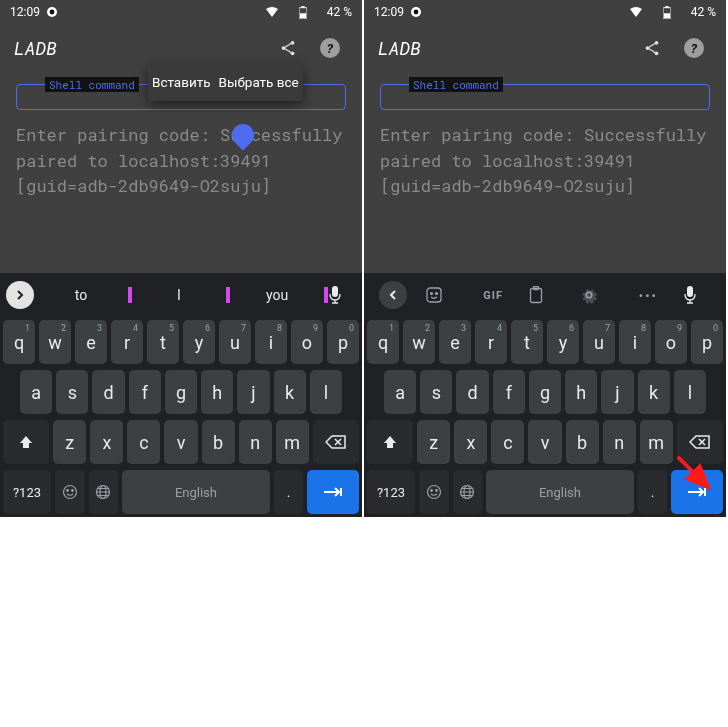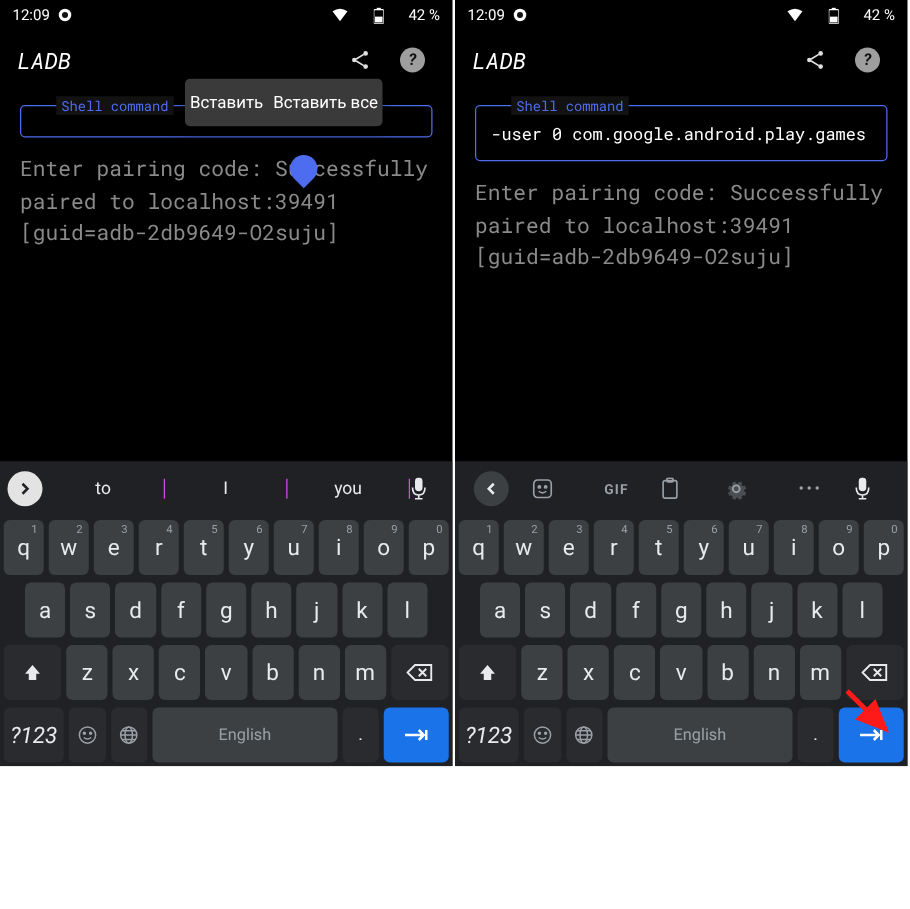--- a/index.html
+++ b/index.html
@@ -1,52 +1,52 @@
 <!DOCTYPE html>
 <html><head>
   <meta charset="utf-8">
   <style>
     * { margin: 0; padding: 0; box-sizing: border-box; }
     body { background: #fff; font-family: Roboto, -apple-system, sans-serif; }
     .canvas { display: flex; gap: 2px; background: #fff; }
-    .phone { width: 362px; height: 613px; background: #000000; color: #e0e0e0; position: relative; overflow: hidden; display: flex; flex-direction: column; }
+    .phone { width: 362px; height: 517px; background: #404040; color: #e0e0e0; position: relative; overflow: hidden; display: flex; flex-direction: column; }
     .statusbar { height: 24px; display: flex; align-items: center; justify-content: space-between; padding: 0 10px; font-size: 12px; color: #fff; }
     .status-left { display: flex; gap: 6px; align-items: center; }
     .status-right { display: flex; gap: 20px; align-items: center; }
     .titlebar { height: 48px; display: flex; align-items: center; justify-content: space-between; padding: 0 14px; font-style: italic; }
     .app-title { font-size: 18px; font-family: 'Roboto Mono', monospace; color: #fff; letter-spacing: 0.2px; }
     .titlebar-actions { display: flex; gap: 6px; }
     .icon-btn { width: 36px; height: 36px; display: flex; align-items: center; justify-content: center; border-radius: 18px; cursor: pointer; }
     .help-circle { width: 20px; height: 20px; border-radius: 50%; background: #9e9e9e; color: #121212; display: flex; align-items: center; justify-content: center; font-size: 13px; font-weight: bold; }
     .fieldset { position: relative; margin: 12px 16px 6px; border: 1.5px solid #4e6cef; border-radius: 4px; padding: 12px 12px; }
     .legend { position: absolute; top: -8px; left: 28px; background: #121212; padding: 0 4px; font-size: 11px; color: #4e6cef; font-family: 'Roboto Mono', monospace; }
     .cmd-input { width: 100%; background: transparent; border: none; color: #fff; font-size: 13.5px; font-family: 'Roboto Mono', monospace; outline: none; }
     .output { padding: 6px 16px; font-size: 17px; color: #8a8a8a; font-family: 'Roboto Mono', monospace; line-height: 1.5; white-space: pre-wrap; }
     .context-menu { position: absolute; top: 63px; left: 148px; background: #3a3a3a; border-radius: 4px; box-shadow: 0 4px 12px rgba(0,0,0,0.5); display: flex; z-index: 5; }
     .menu-item { padding: 11px 4px; font-size: 13.5px; color: #fff; cursor: pointer; }
     .cursor-handle { position: absolute; top: 124px; left: 232px; width: 22px; height: 22px; background: #4e6cef; border-radius: 50% 50% 50% 0; transform: rotate(-45deg); z-index: 4; }
     .kb { margin-top: auto; background: #202124; display: flex; flex-direction: column; user-select: none; }
     .suggest { height: 44px; display: flex; align-items: center; padding: 0 6px; }
     .chev { width: 28px; height: 28px; border-radius: 50%; background: #e3e3e3; display: flex; align-items: center; justify-content: center; color: #202124; cursor: pointer; }
     .chev.dark { background: #3c4043; color: #e8eaed; }
-    .sugg { flex: 1; text-align: center; color: #e8eaed; font-size: 14px; cursor: pointer; border-right: 1px solid #d946ef; }
+    .sugg { flex: 1; text-align: center; color: #e8eaed; font-size: 14px; cursor: pointer; border-right: 4px solid #d946ef; }
     .sugg:last-of-type { border-right: none; }
     .mic { width: 28px; text-align: center; color: #e8eaed; cursor: pointer; }
     .toolbar-top { height: 44px; display: flex; align-items: center; justify-content: space-around; padding: 16px 6px; }
     .tool-ic { color: #9aa0a6; font-size: 13px; cursor: pointer; width: 34px; text-align: center; }
     .krow { display: flex; padding: 3px 3px; gap: 4px; }
     .key { flex: 1; height: 44px; background: #3c4043; border-radius: 5px; display: flex; align-items: center; justify-content: center; color: #e8eaed; font-size: 18px; position: relative; cursor: pointer; }
     .key .sup { position: absolute; top: 3px; right: 5px; font-size: 9px; color: #9aa0a6; }
     .krow.r2 { padding: 3px 20px; }
     .key.func { background: #2a2b2e; font-size: 14px; }
     .key.shift { flex: 1.4; }
     .key.bksp { flex: 1.4; }
     .key.space { flex: 4; background: #3c4043; font-size: 13px; color: #9aa0a6; }
     .key.enter { background: #1a73e8; }
-    .key.sym { flex: 1.3; font-size: 18px; font-style: italic; }
+    .key.sym { flex: 1.3; font-size: 13px; }
     .arrow-anno { position: absolute; bottom: 18px; right: 6px; width: 48px; height: 48px; pointer-events: none; z-index: 10; }
     svg { display: block; }
   </style>
 </head>
 <body>
 
 <div class="canvas">
 
   <div class="phone">
     <div class="statusbar">
@@ -93,21 +93,21 @@
       </div>
     </div>
 
     <div class="fieldset">
       <span class="legend">Shell command</span>
     </div>
     <div class="cursor-handle"></div>
 
     <div class="context-menu">
       <div class="menu-item">Вставить</div>
-      <div class="menu-item">Вставить все</div>
+      <div class="menu-item">Выбрать все</div>
     </div>
 
     <div class="output">Enter pairing code: Successfully paired to localhost:39491 [guid=adb-2db9649-O2suju]</div>
 
     <div class="kb">
       <div class="suggest">
         <div class="chev">
           <svg width="12" height="12" viewBox="0 0 12 12">
               <path d="M4 2 L8 6 L4 10" stroke="#202124" stroke-width="2" fill="none"></path>
             </svg>
@@ -233,21 +233,20 @@
             </svg>
         </div>
         <div class="icon-btn">
           <div class="help-circle">?</div>
         </div>
       </div>
     </div>
 
     <div class="fieldset">
       <span class="legend">Shell command</span>
-      <input class="cmd-input" value="-user 0 com.google.android.play.games" style="">
     </div>
 
     <div class="output">Enter pairing code: Successfully paired to localhost:39491 [guid=adb-2db9649-O2suju]</div>
 
     <div class="kb">
       <div class="toolbar-top">
         <div class="chev dark">
           <svg width="12" height="12" viewBox="0 0 12 12">
               <path d="M8 2 L4 6 L8 10" stroke="#e8eaed" stroke-width="2" fill="none"></path>
             </svg>

